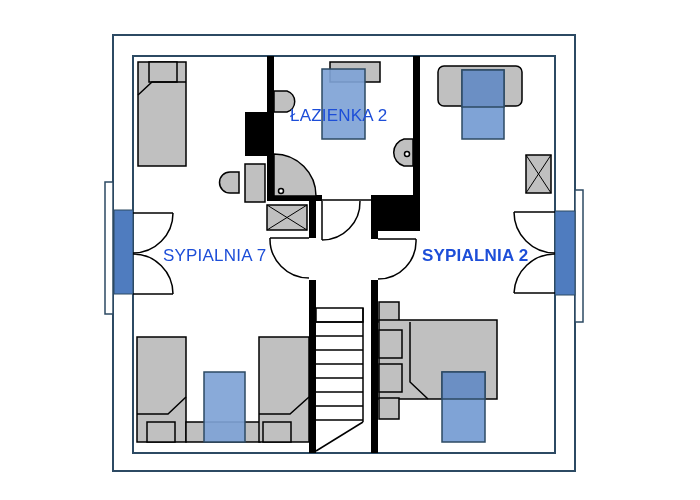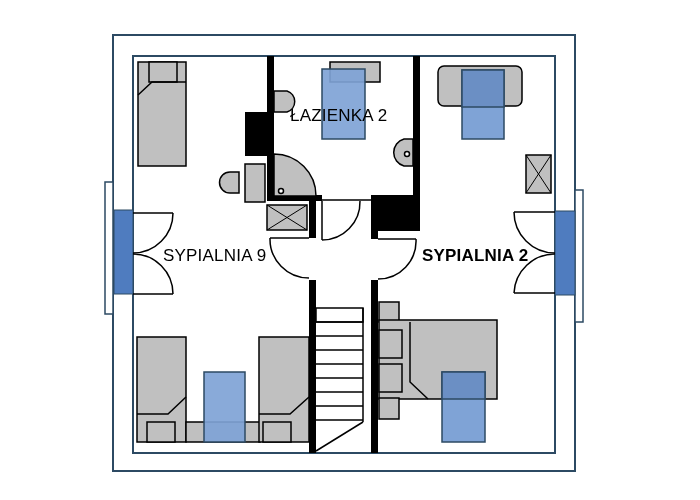--- a/index.html
+++ b/index.html
@@ -1,18 +1,18 @@
 <!DOCTYPE html>
 <html><head>
 <meta charset="utf-8">
 <style>
   html, body { margin:0; padding:0; background:#ffffff; }
   body { width:700px; height:500px; position:relative; overflow:hidden; font-family:"Liberation Sans", sans-serif; }
   #plan { position:absolute; left:0; top:0; }
-  .room-label { position:absolute; font-family:"Liberation Sans", sans-serif; font-size:17px; color:#000000; letter-spacing:0.2px; white-space:nowrap; }
+  .room-label { position:absolute; font-family:"Liberation Sans", sans-serif; font-size:17px; color:#1d4ed8; letter-spacing:0.2px; white-space:nowrap; }
 </style>
 </head>
 <body>
 
 <svg id="plan" width="700" height="500" viewBox="0 0 700 500" xmlns="http://www.w3.org/2000/svg">
 
   <rect x="113" y="35" width="462" height="436" fill="#fff" stroke="#2c4a63" stroke-width="2"></rect>
 
   <rect x="133" y="56" width="422" height="397" fill="#fff" stroke="#2c4a63" stroke-width="2"></rect>
 
@@ -156,15 +156,15 @@
     <rect x="379" y="364" width="23" height="28" fill="#c0c0c0"></rect>
     <rect x="379" y="398" width="20" height="21" fill="#c0c0c0"></rect>
     <polyline points="410,322 410,382 428,399" fill="none"></polyline>
   </g>
   <g stroke="#2c4a63" stroke-width="1.5">
     <rect x="442" y="372" width="43" height="70" fill="#7fa3d6"></rect>
     <rect x="442" y="372" width="43" height="27" fill="#6b8fc4"></rect>
   </g>
 </svg>
 
-<div class="room-label" style="left:163px; top:246px;">SYPIALNIA 9</div>
+<div class="room-label" style="left:163px; top:246px;">SYPIALNIA 7</div>
 <div class="room-label" style="left:290px; top:106px;">ŁAZIENKA 2</div>
 <div class="room-label" style="left:422px; top:246px;font-weight:bold;">SYPIALNIA 2</div>
 
 </body></html>

